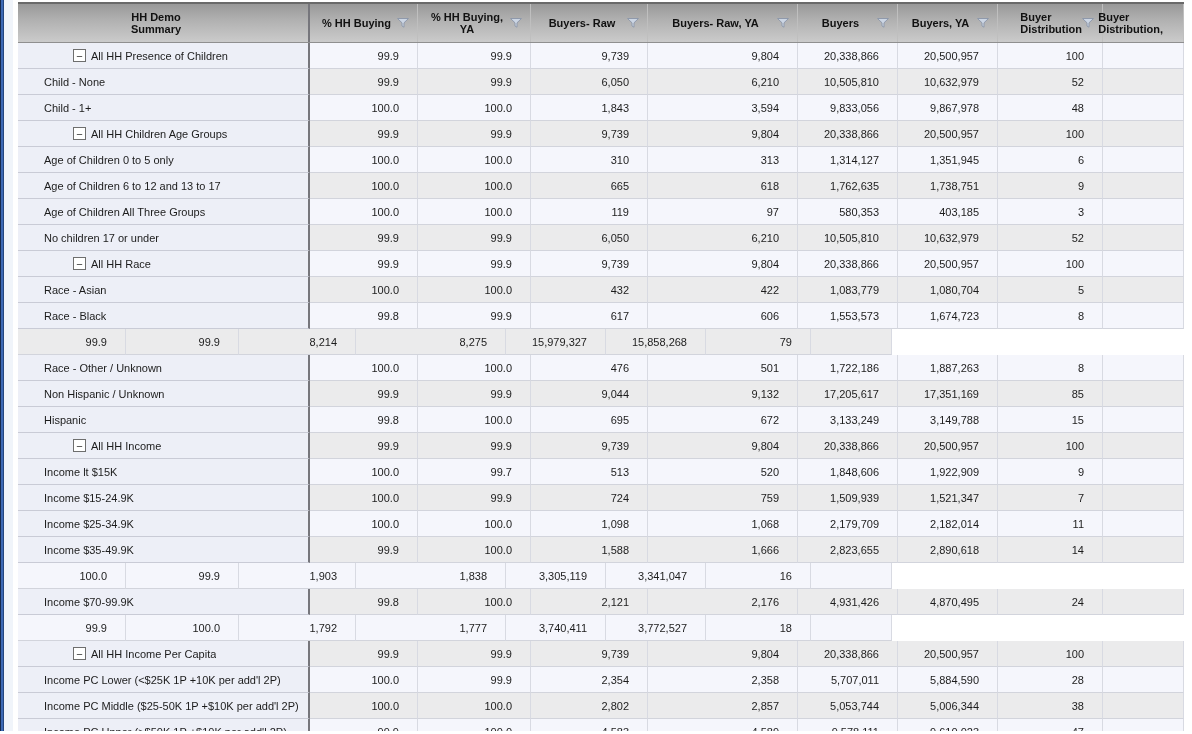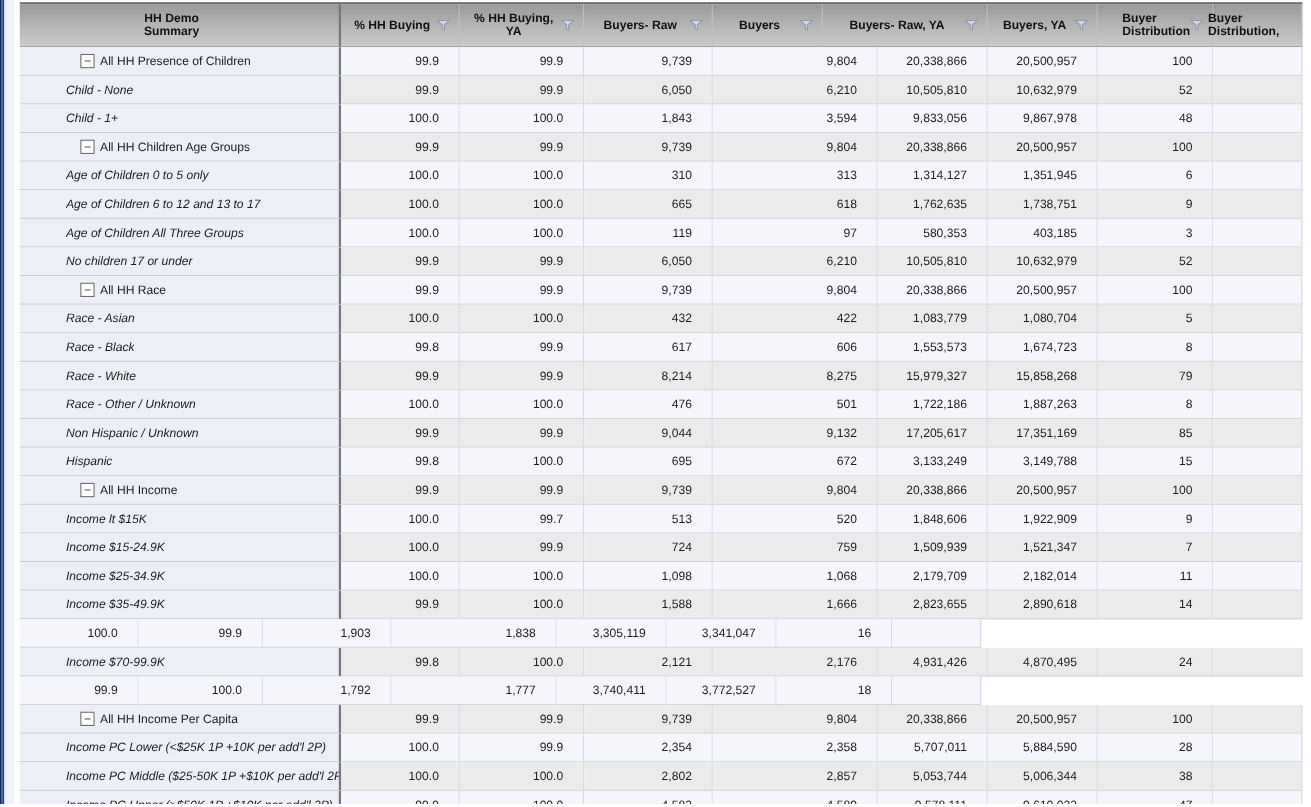--- a/index.html
+++ b/index.html
@@ -32,21 +32,21 @@
   .td.label{background:#edeff7;border-right:2px solid #76767c;border-bottom:1px solid #c9cbd6;padding-left:48px;}
   .td.num{justify-content:flex-end;padding-right:18px;}
   .tr:nth-child(odd) .td.num, .tr:nth-child(odd) .td.fill{background:#f5f6fc;}
   .tr:nth-child(even) .td.num, .tr:nth-child(even) .td.fill{background:#ebebec;}
   .toggle{flex:0 0 auto;width:13px;height:13px;margin-left:7px;margin-right:5px;
     border:1px solid #6e6e6e;background:#fff;box-sizing:border-box;
     display:flex;align-items:center;justify-content:center;
     font-size:11px;line-height:10px;color:#333;cursor:pointer;}
   .toggle::before{content:"\2212";}
   .lbl{white-space:nowrap;overflow:hidden;}
-  .td.label.child{padding-left:42px;font-style:italic;}
+  .td.label.child{padding-left:26px;}
   
   .c0{width:292px}.c1{width:108px}.c2{width:113px}.c3{width:117px}.c4{width:150px}
   .c5{width:100px}.c6{width:100px}.c7{width:105px}.c8{width:81px}
   .clip{position:absolute;left:0;top:0;width:1192px;height:731px;overflow:hidden;}
 </style>
 </head>
 <body>
 
 <div class="screen">
   <div class="clip">
@@ -69,28 +69,28 @@
             <svg class="funnel" width="12" height="10" viewBox="0 0 12 10">
               <path d="M0.5 0.5 H11.5 L7 4.8 V9.2 L5 8 V4.8 Z" fill="#ccd6e4" stroke="#8f99ab" stroke-width="1"></path>
             </svg>
           </div>
           <div class="th c3">
             <span class="th-label">Buyers- Raw</span>
             <svg class="funnel" width="12" height="10" viewBox="0 0 12 10">
               <path d="M0.5 0.5 H11.5 L7 4.8 V9.2 L5 8 V4.8 Z" fill="#ccd6e4" stroke="#8f99ab" stroke-width="1"></path>
             </svg>
           </div>
+          <div class="th c4">
+            <span class="th-label">Buyers- Raw, YA</span>
+            <svg class="funnel" width="12" height="10" viewBox="0 0 12 10">
+              <path d="M0.5 0.5 H11.5 L7 4.8 V9.2 L5 8 V4.8 Z" fill="#ccd6e4" stroke="#8f99ab" stroke-width="1"></path>
+            </svg>
+          </div>
           <div class="th c5">
             <span class="th-label">Buyers</span>
-            <svg class="funnel" width="12" height="10" viewBox="0 0 12 10">
-              <path d="M0.5 0.5 H11.5 L7 4.8 V9.2 L5 8 V4.8 Z" fill="#ccd6e4" stroke="#8f99ab" stroke-width="1"></path>
-            </svg>
-          </div>
-          <div class="th c4">
-            <span class="th-label">Buyers- Raw, YA</span>
             <svg class="funnel" width="12" height="10" viewBox="0 0 12 10">
               <path d="M0.5 0.5 H11.5 L7 4.8 V9.2 L5 8 V4.8 Z" fill="#ccd6e4" stroke="#8f99ab" stroke-width="1"></path>
             </svg>
           </div>
           <div class="th c6">
             <span class="th-label">Buyers, YA</span>
             <svg class="funnel" width="12" height="10" viewBox="0 0 12 10">
               <path d="M0.5 0.5 H11.5 L7 4.8 V9.2 L5 8 V4.8 Z" fill="#ccd6e4" stroke="#8f99ab" stroke-width="1"></path>
             </svg>
           </div>
@@ -247,23 +247,20 @@
             <div class="td c1 num">99.8</div>
             <div class="td c2 num">99.9</div>
             <div class="td c3 num">617</div>
             <div class="td c4 num">606</div>
             <div class="td c5 num">1,553,573</div>
             <div class="td c6 num">1,674,723</div>
             <div class="td c7 num">8</div>
             <div class="td c8 fill"></div>
           </div>
           <div class="tr">
-            <div class="td label c0 child">
-              <span class="lbl">Race - White</span>
-            </div>
             <div class="td c1 num">99.9</div>
             <div class="td c2 num">99.9</div>
             <div class="td c3 num">8,214</div>
             <div class="td c4 num">8,275</div>
             <div class="td c5 num">15,979,327</div>
             <div class="td c6 num">15,858,268</div>
             <div class="td c7 num">79</div>
             <div class="td c8 fill"></div>
           </div>
           <div class="tr">

